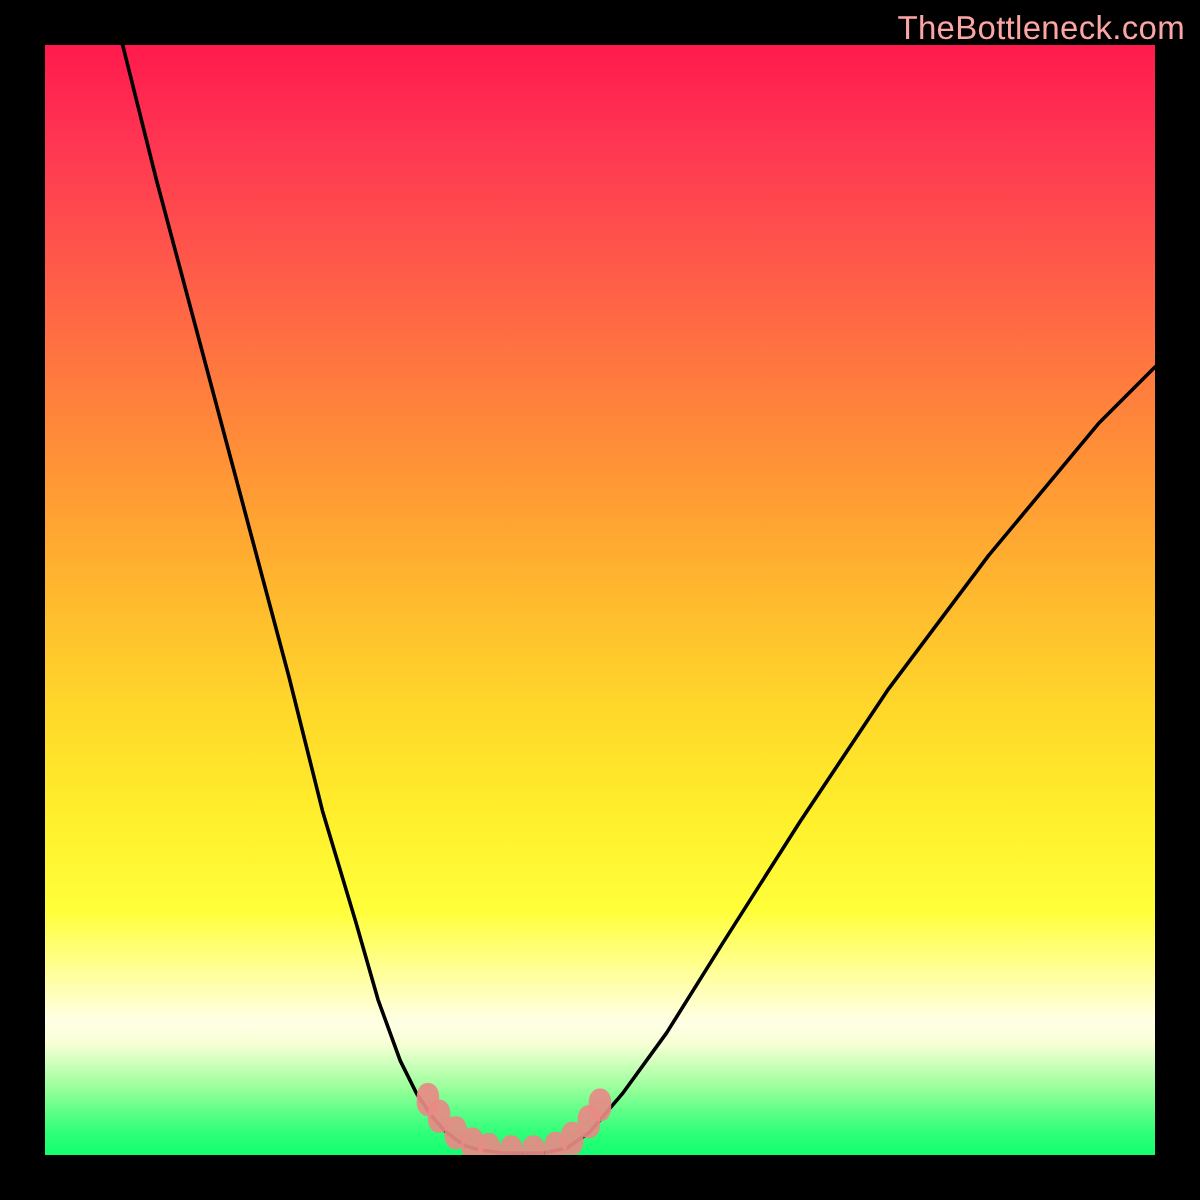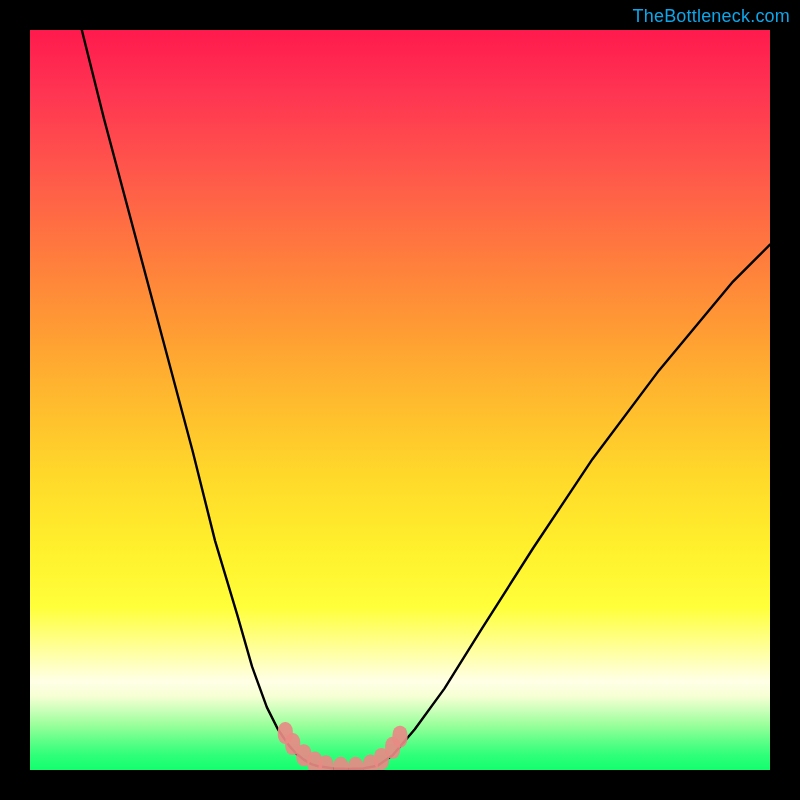--- a/index.html
+++ b/index.html
@@ -47,22 +47,22 @@
     position: absolute;
     left: 30px;
     top: 30px;
     width: 740px;
     height: 740px;
   }
   .attribution {
     position: absolute;
     top: 6px;
     right: 10px;
-    color: #0ea5e9;
-    font-size: 18px;
+    color: #fca5a5;
+    font-size: 22px;
     font-weight: 500;
     letter-spacing: 0.2px;
   }
 </style>
 </head>
 <body>
 
 <div class="stage">
   <div class="plot-area"></div>
 

